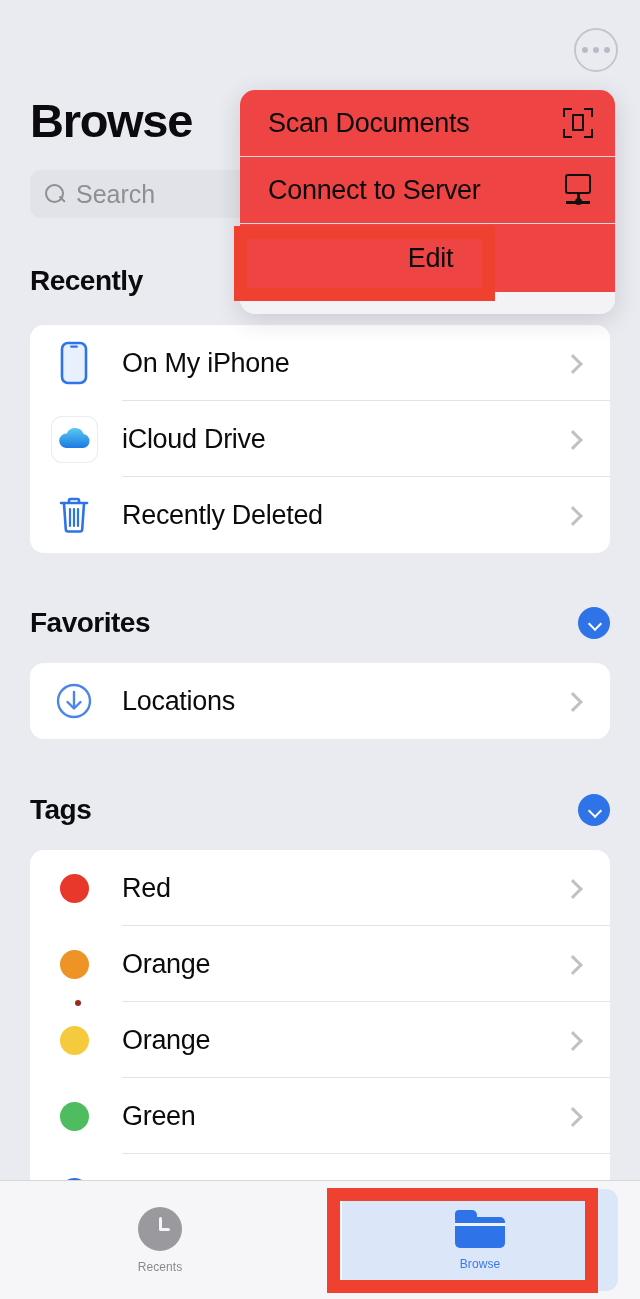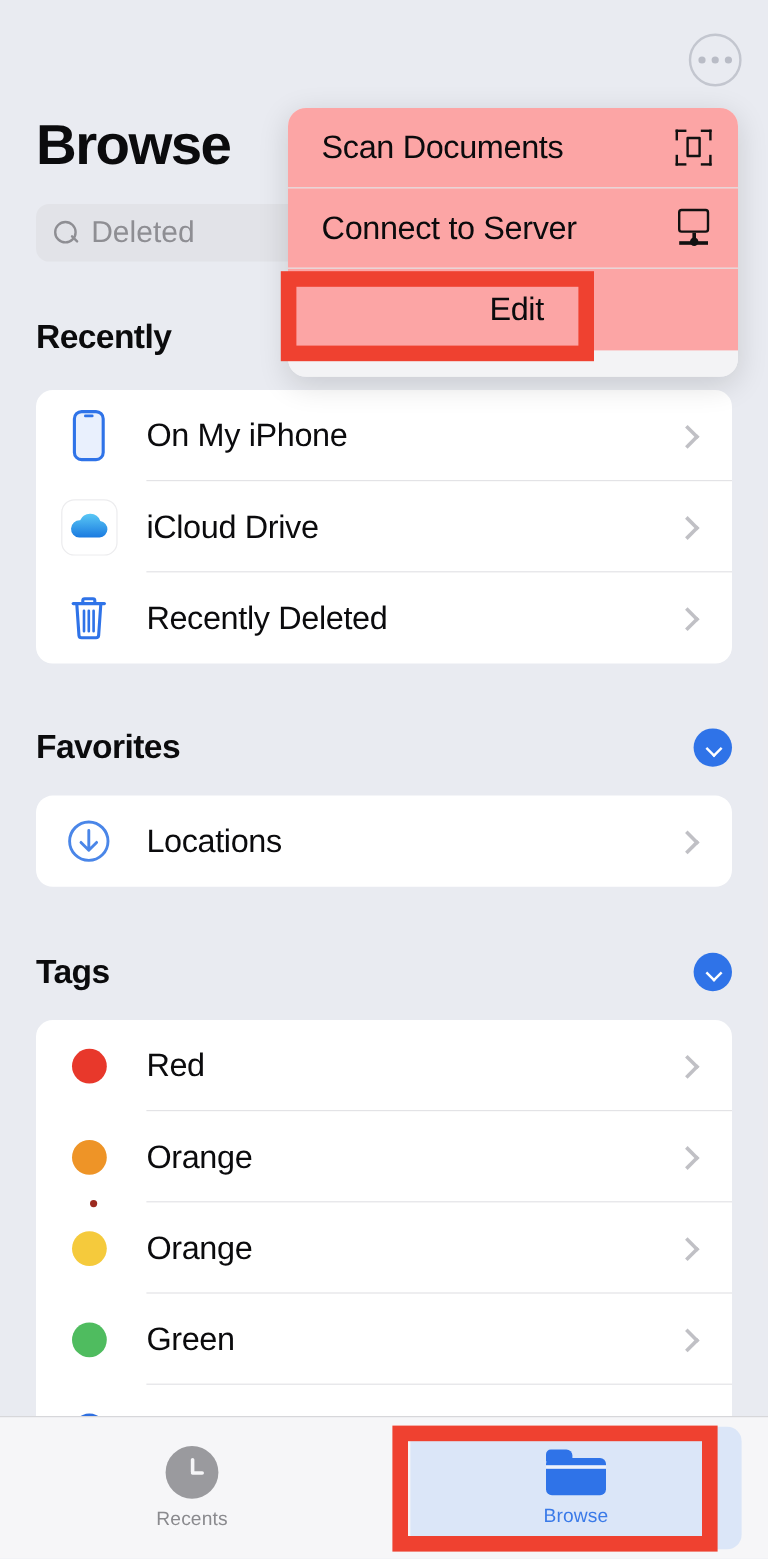--- a/index.html
+++ b/index.html
@@ -95,21 +95,21 @@
 
   
   .popup {
     position:absolute; left:240px; top:90px; width:375px;
     background:#f3f3f5; border-radius:15px;
     box-shadow:0 6px 26px rgba(0,0,0,0.14);
     overflow:hidden;
   }
   .popup .mrow {
     height:66px; display:flex; align-items:center; justify-content:space-between;
-    padding:0 22px 0 28px; position:relative; background:#fca5a5;
+    padding:0 22px 0 28px; position:relative; background:#ef4444;
   }
   .popup .mrow .mlabel { font-size:27px; color:#0b0b0d; letter-spacing:-0.3px; }
   .popup .msep { height:1px; background:#dcdce0; }
 
   
   .ic-scan { width:30px; height:30px; position:relative; }
   .ic-scan .br { position:absolute; width:9px; height:9px; }
   .ic-scan .tl { left:0; top:0; border-left:2.6px solid #111; border-top:2.6px solid #111; }
   .ic-scan .tr { right:0; top:0; border-right:2.6px solid #111; border-top:2.6px solid #111; }
   .ic-scan .bl { left:0; bottom:0; border-left:2.6px solid #111; border-bottom:2.6px solid #111; }
@@ -124,21 +124,21 @@
   .ic-server .base { position:absolute; left:3px; top:27px; width:24px; height:2.6px; background:#111; }
   .ic-server .nub { position:absolute; left:12px; top:24px; width:7px; height:7px; border-radius:50%; background:#111; }
 
   
   .tabbar {
     position:absolute; left:0; bottom:0; width:640px; height:119px;
     background:#f6f6f8; border-top:1px solid #d7d7da;
     display:flex;
   }
   .tab { flex:1; display:flex; flex-direction:column; align-items:center; justify-content:center; gap:9px; position:relative; }
-  .tab .tlabel { font-size:16px; letter-spacing:0.1px; }
+  .tab .tlabel { font-size:12px; letter-spacing:0.1px; }
   .tab.recents .tlabel { color:#8a8a8e; }
   .tab.browse .tlabel { color:#3a7ae8; }
   .tab.browse .pill {
     position:absolute; left:22px; right:22px; top:8px; bottom:8px;
     background:#dbe6f8; border-radius:12px;
   }
   .tab.browse .pc { position:relative; display:flex; flex-direction:column; align-items:center; gap:9px; }
   .clock-ico { width:44px; height:44px; border-radius:50%; background:#9a9a9e; position:relative; }
   .clock-ico::before { content:""; position:absolute; left:21px; top:10px; width:3px; height:13px; background:#f6f6f8; border-radius:2px; }
   .clock-ico::after  { content:""; position:absolute; left:21px; top:21px; width:11px; height:3px; background:#f6f6f8; border-radius:2px; }
@@ -163,21 +163,21 @@
       <i></i>
         <i></i>
         <i></i>
     </span>
   </div>
 
   <div class="page-title">Browse</div>
 
   <div class="search-bar">
     <span class="mag"></span>
-    <span class="ph">Deleted</span>
+    <span class="ph">Search</span>
   </div>
 
   <div class="sec-head" style="top:265px;">
     <span class="title">Recently</span>
     <span class="chev-circle">
       <span class="g"></span>
     </span>
   </div>
 
   <div class="card" style="top:325px;">

